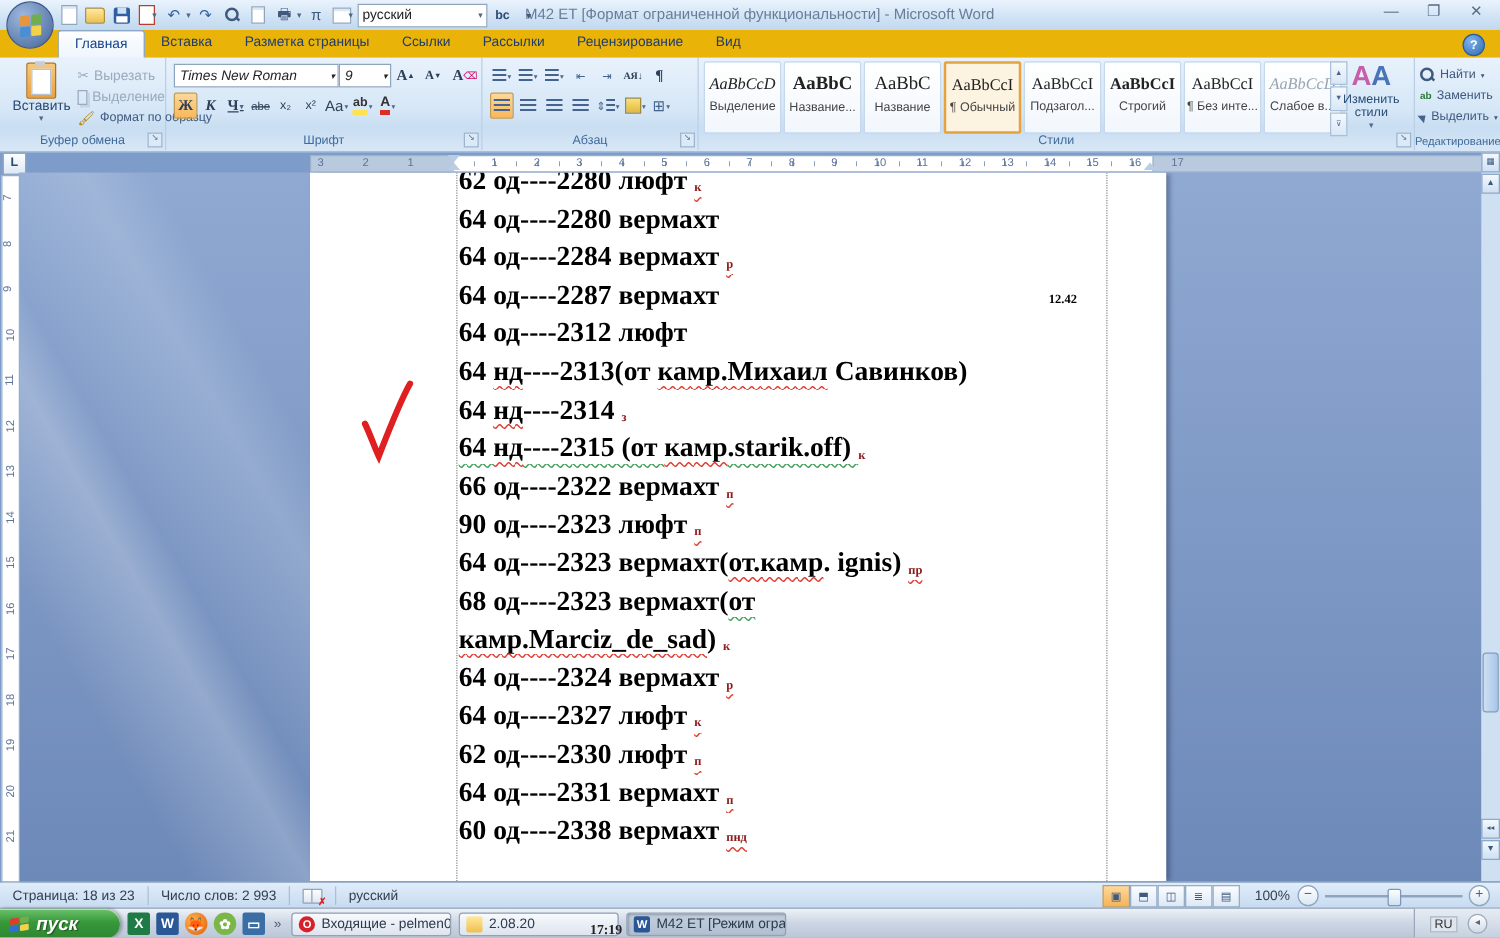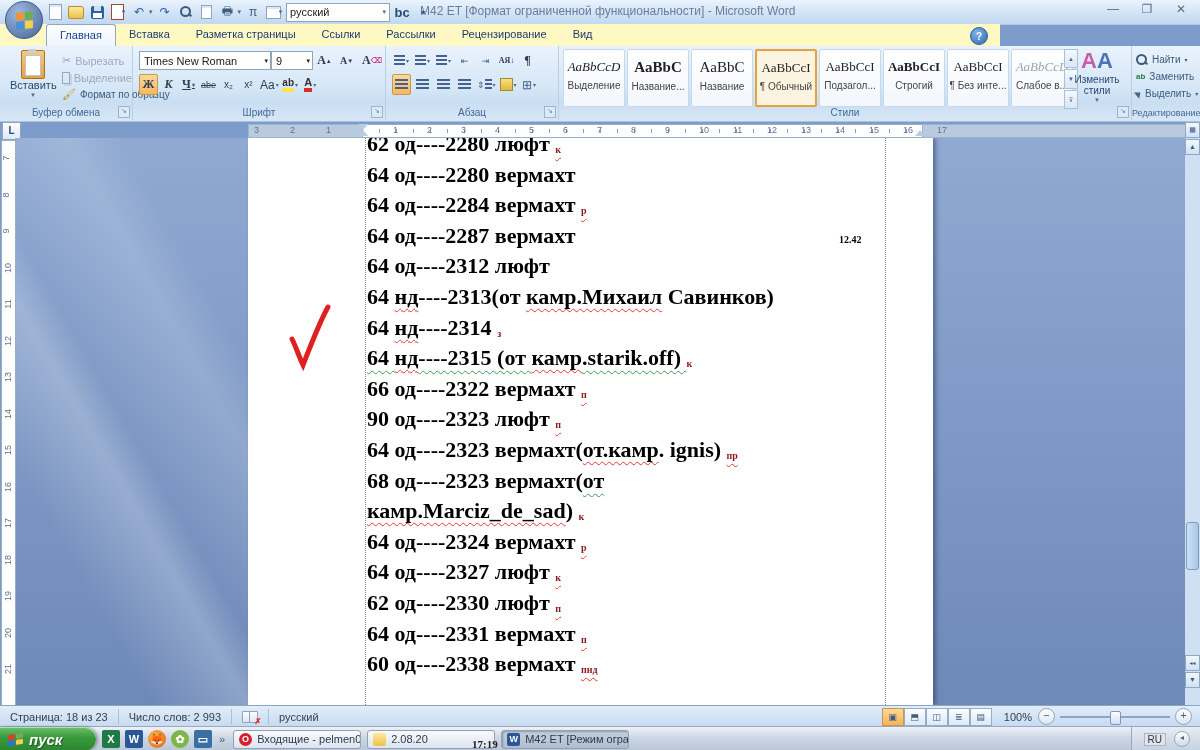--- a/index.html
+++ b/index.html
@@ -23,21 +23,21 @@
   .floppy:after{content:"";position:absolute;left:2px;bottom:1px;width:9px;height:5px;background:#fff;}
   .page-ic{width:11px;height:14px;background:#fff;border:1px solid #8fa4bd;box-shadow:inset 0 2px 0 #dce8f4;}
   .folder-ic{width:14px;height:11px;background:linear-gradient(#ffe9a0,#f5c couleur);background:linear-gradient(#ffe9a0,#eec04d);border:1px solid #b08f35;border-radius:1px 3px 2px 2px;}
   .lang-combo{display:flex;align-items:center;height:17px;background:#fff;border:1px solid #8fa4bd;
     width:96px;padding:0 3px;justify-content:space-between;font-size:11px;color:#222;}
   .win-title{position:absolute;left:420px;top:4px;font-size:12px;color:#697d99;white-space:nowrap;}
   .win-btns{position:absolute;right:10px;top:2px;display:flex;gap:16px;color:#5a6b84;font-size:12px;}
   .win-btns span{width:18px;text-align:center;cursor:default;}
 
   
-  .tabrow{position:absolute;left:0;top:24px;width:1000px;height:22px;background:#fef9c3;text-align:center;}
+  .tabrow{position:absolute;left:0;top:24px;width:1200px;height:22px;background:#eab308;text-align:center;}
   .tabs{position:absolute;left:46px;top:0;display:flex;height:22px;}
   .tab{padding:4px 13px 0 13px;color:#1e3c6e;font-size:11px;height:18px;}
   .tab.active{background:linear-gradient(#fdfeff,#eef5fc);border:1px solid #8ca8c6;border-bottom:none;
     border-radius:3px 3px 0 0;color:#15428b;}
   .help-btn{position:absolute;right:12px;top:3px;width:16px;height:16px;border-radius:50%;
     background:radial-gradient(circle at 35% 30%,#7fb2e8,#2f6cb3);color:#fff;font-size:10px;font-weight:bold;
     display:flex;align-items:center;justify-content:center;border:1px solid #2a5c99;}
 
   
   .ribbon{position:absolute;left:0;top:46px;width:1200px;height:75px;
@@ -46,21 +46,21 @@
   .glabel{position:absolute;bottom:2px;left:0;right:0;text-align:center;font-size:10px;color:#3f6a9a;}
   .launcher{position:absolute;right:2px;bottom:2px;width:10px;height:10px;border:1px solid #9db4cd;
     color:#5e7ba0;font-size:7px;line-height:8px;text-align:center;background:#dce9f6;}
   .grayed{color:#9aa9bd !important;}
   .btnline{display:flex;align-items:center;gap:4px;height:17px;font-size:11px;color:#3e5a7e;padding-left:4px;}
   .paste-btn{position:absolute;left:10px;top:4px;width:46px;height:56px;text-align:center;color:#274b73;}
   .clip-ic{width:22px;height:27px;margin:0 auto;background:linear-gradient(#f7c97e,#e8a13f);border:1px solid #a5742c;border-radius:2px;position:relative;}
   .clip-ic:before{content:"";position:absolute;left:3px;top:4px;width:14px;height:19px;background:#fff;border:1px solid #b8c4d2;}
   .clip-ic:after{content:"";position:absolute;left:6px;top:-2px;width:8px;height:4px;background:#c8cdd4;border-radius:1px;}
   .combo{display:flex;align-items:center;background:#fff;border:1px solid #8fa4bd;height:17px;
-    padding:0 2px 0 4px;justify-content:space-between;color:#222;}
+    padding:0 2px 0 4px;justify-content:space-between;color:#222;font-style:italic;}
   .fbtn{display:inline-flex;align-items:center;justify-content:center;min-width:17px;height:19px;
     border:1px solid transparent;border-radius:2px;font-size:12px;color:#2d4058;}
   .fbtn.toggled{background:linear-gradient(#fcd89a,#f9b75c);border-color:#c29a52;}
   .fbtn .dd{font-size:6px;margin-left:1px;color:#51688a;}
   .serifb{font-family:"Liberation Serif",serif;font-weight:bold;}
   .serifi{font-family:"Liberation Serif",serif;font-style:italic;font-weight:bold;}
   .stripes{display:inline-block;width:13px;height:11px;
     background:repeating-linear-gradient(180deg,#44638f 0 2px,rgba(0,0,0,0) 2px 4px);}
   .hl-ab{display:inline-block;font-size:10px;font-weight:bold;color:#333;border-bottom:4px solid #ffe34d;line-height:10px;}
   .fc-a{display:inline-block;font-size:11px;font-weight:bold;color:#333;border-bottom:4px solid #d93025;line-height:11px;}
@@ -210,21 +210,21 @@
         <span class="dd">▾</span>
       <span class="ic">π</span>
       <span class="ic">
           <span class="page-ic" style="width:13px;height:11px"></span>
           <span class="dd">▾</span>
         </span>
       <div class="lang-combo">
         <span>русский</span>
         <span class="dd">▾</span>
       </div>
-      <span class="ic" style="font-size:13px;font-weight:bold;color:#2d4b72">bc</span>
+      <span class="ic" style="font-size:10px;font-weight:bold;color:#2d4b72">bc</span>
       <span class="ic" style="font-size:8px">▾</span>
     </div>
     <div class="win-title">M42 ET [Формат ограниченной функциональности] - Microsoft Word</div>
     <div class="win-btns">
       <span>—</span>
       <span>❐</span>
       <span>✕</span>
     </div>
   </div>
 

